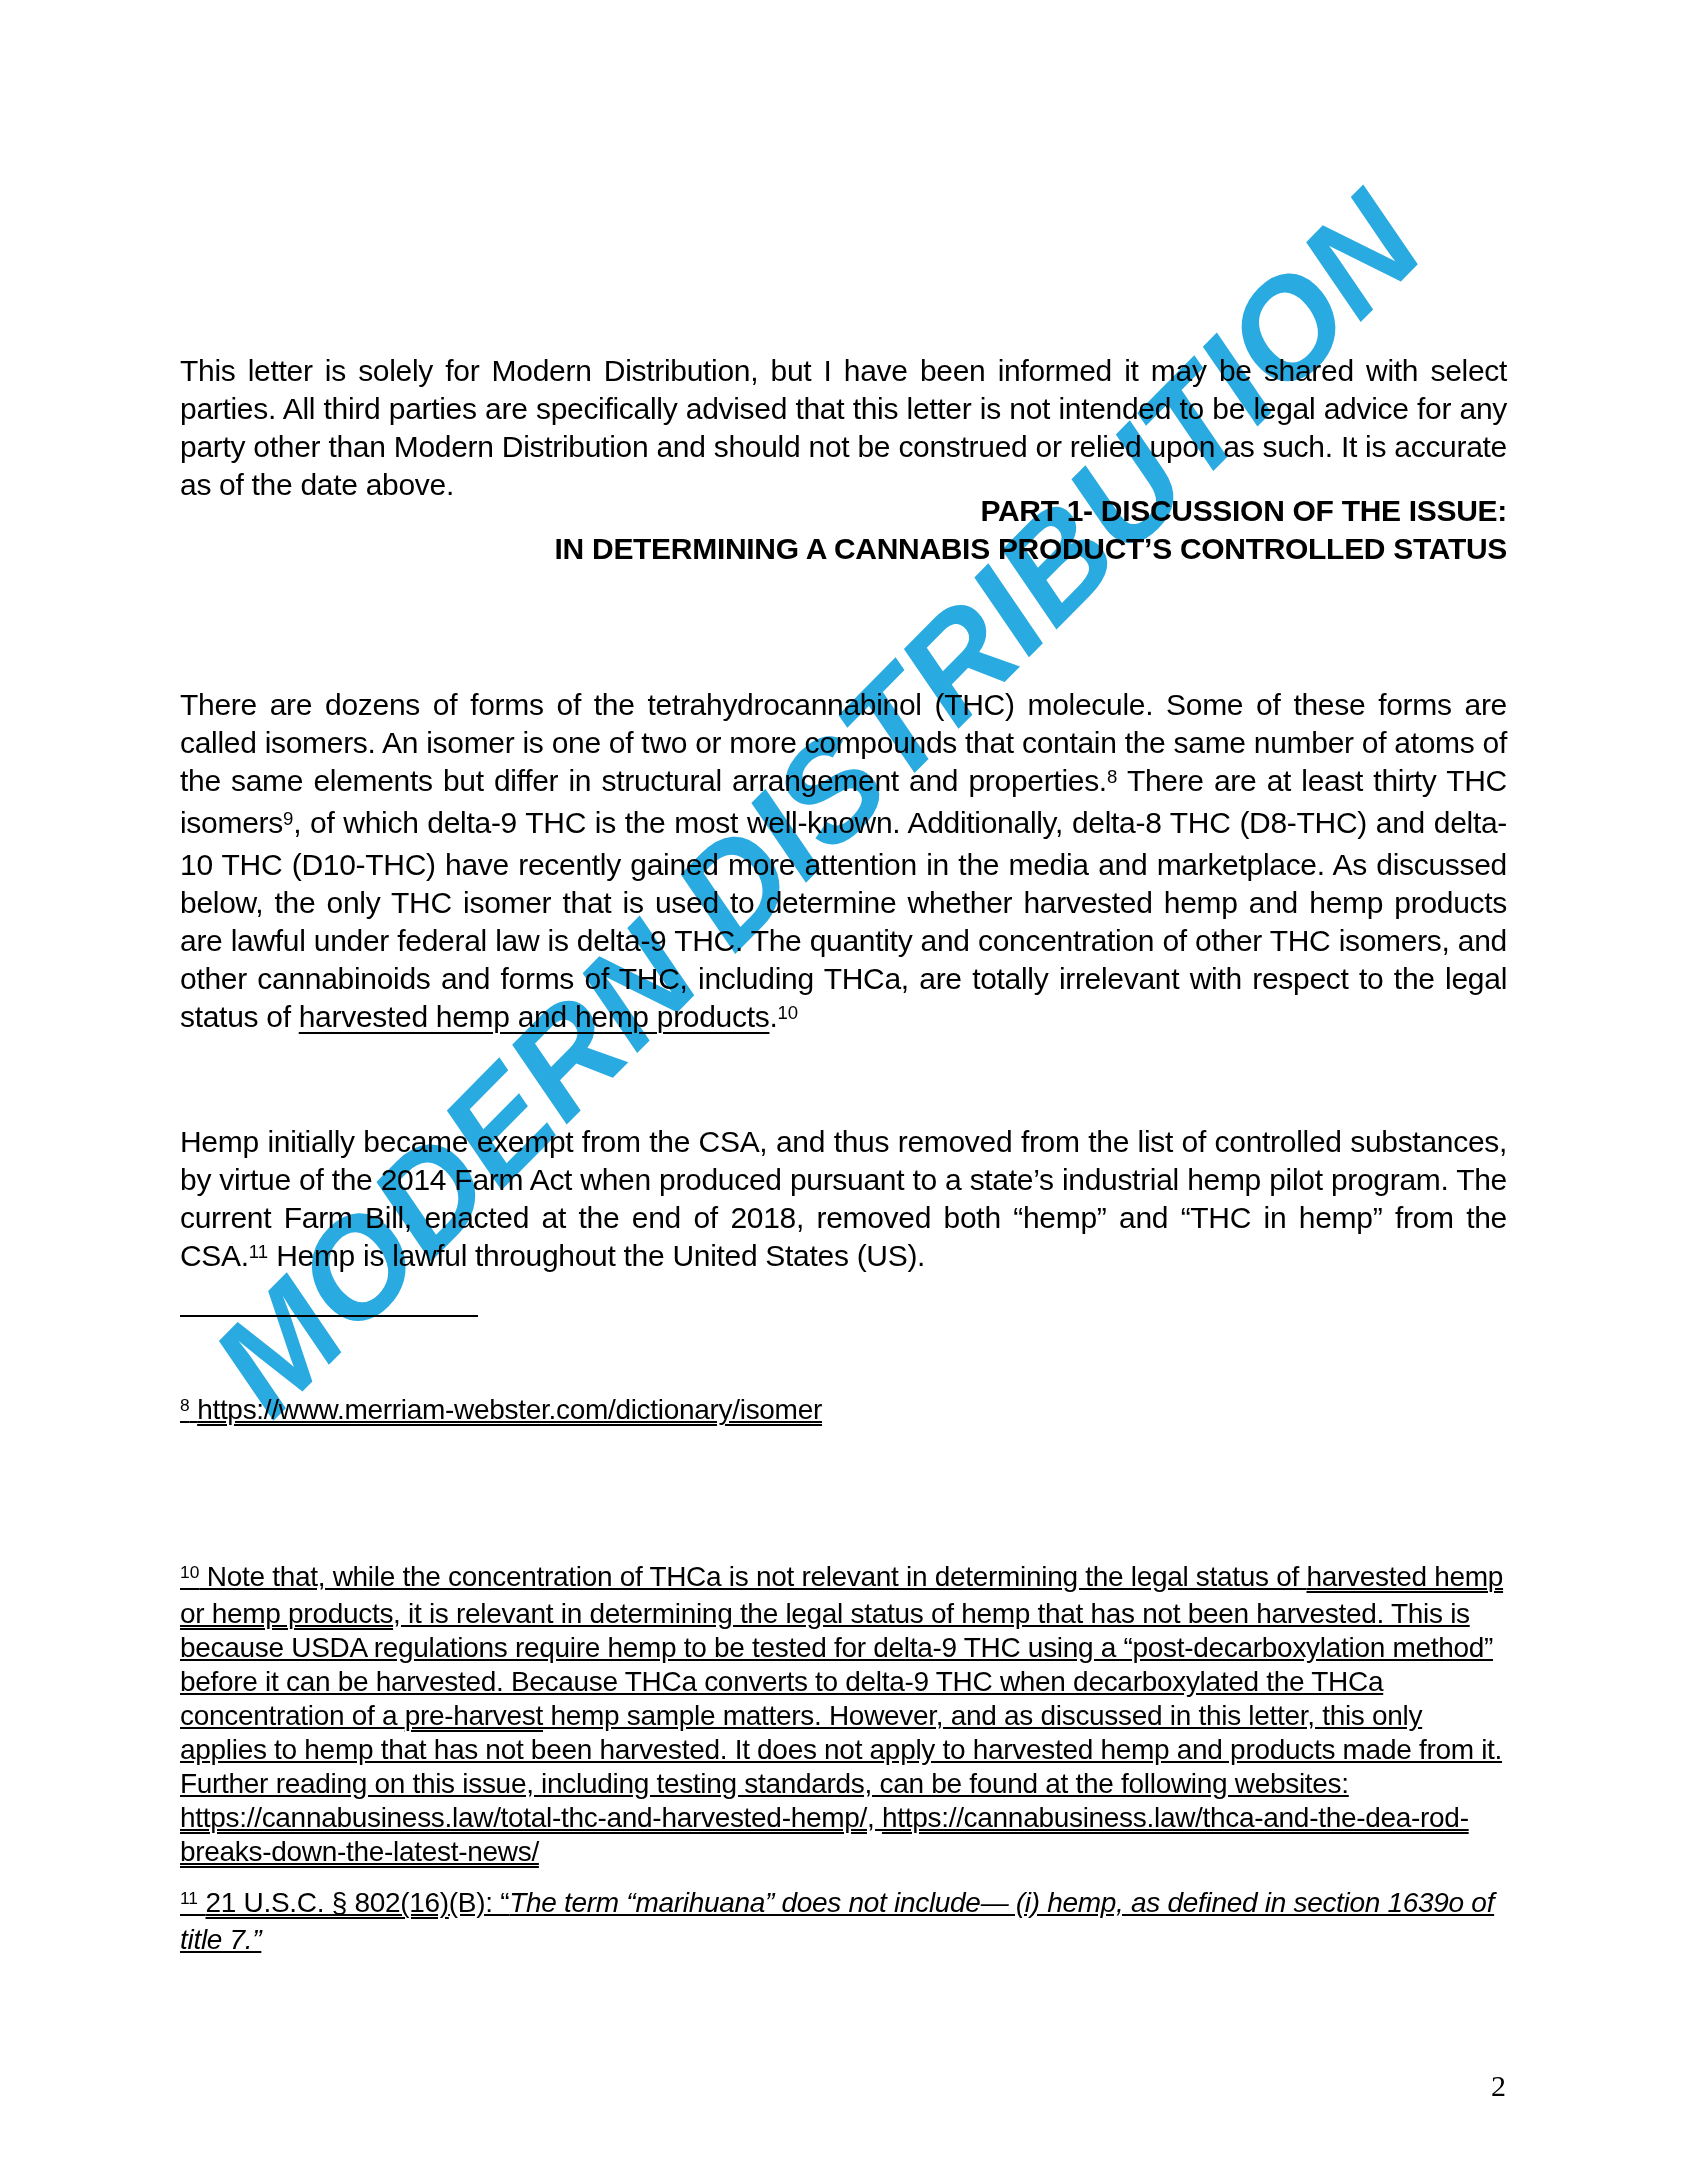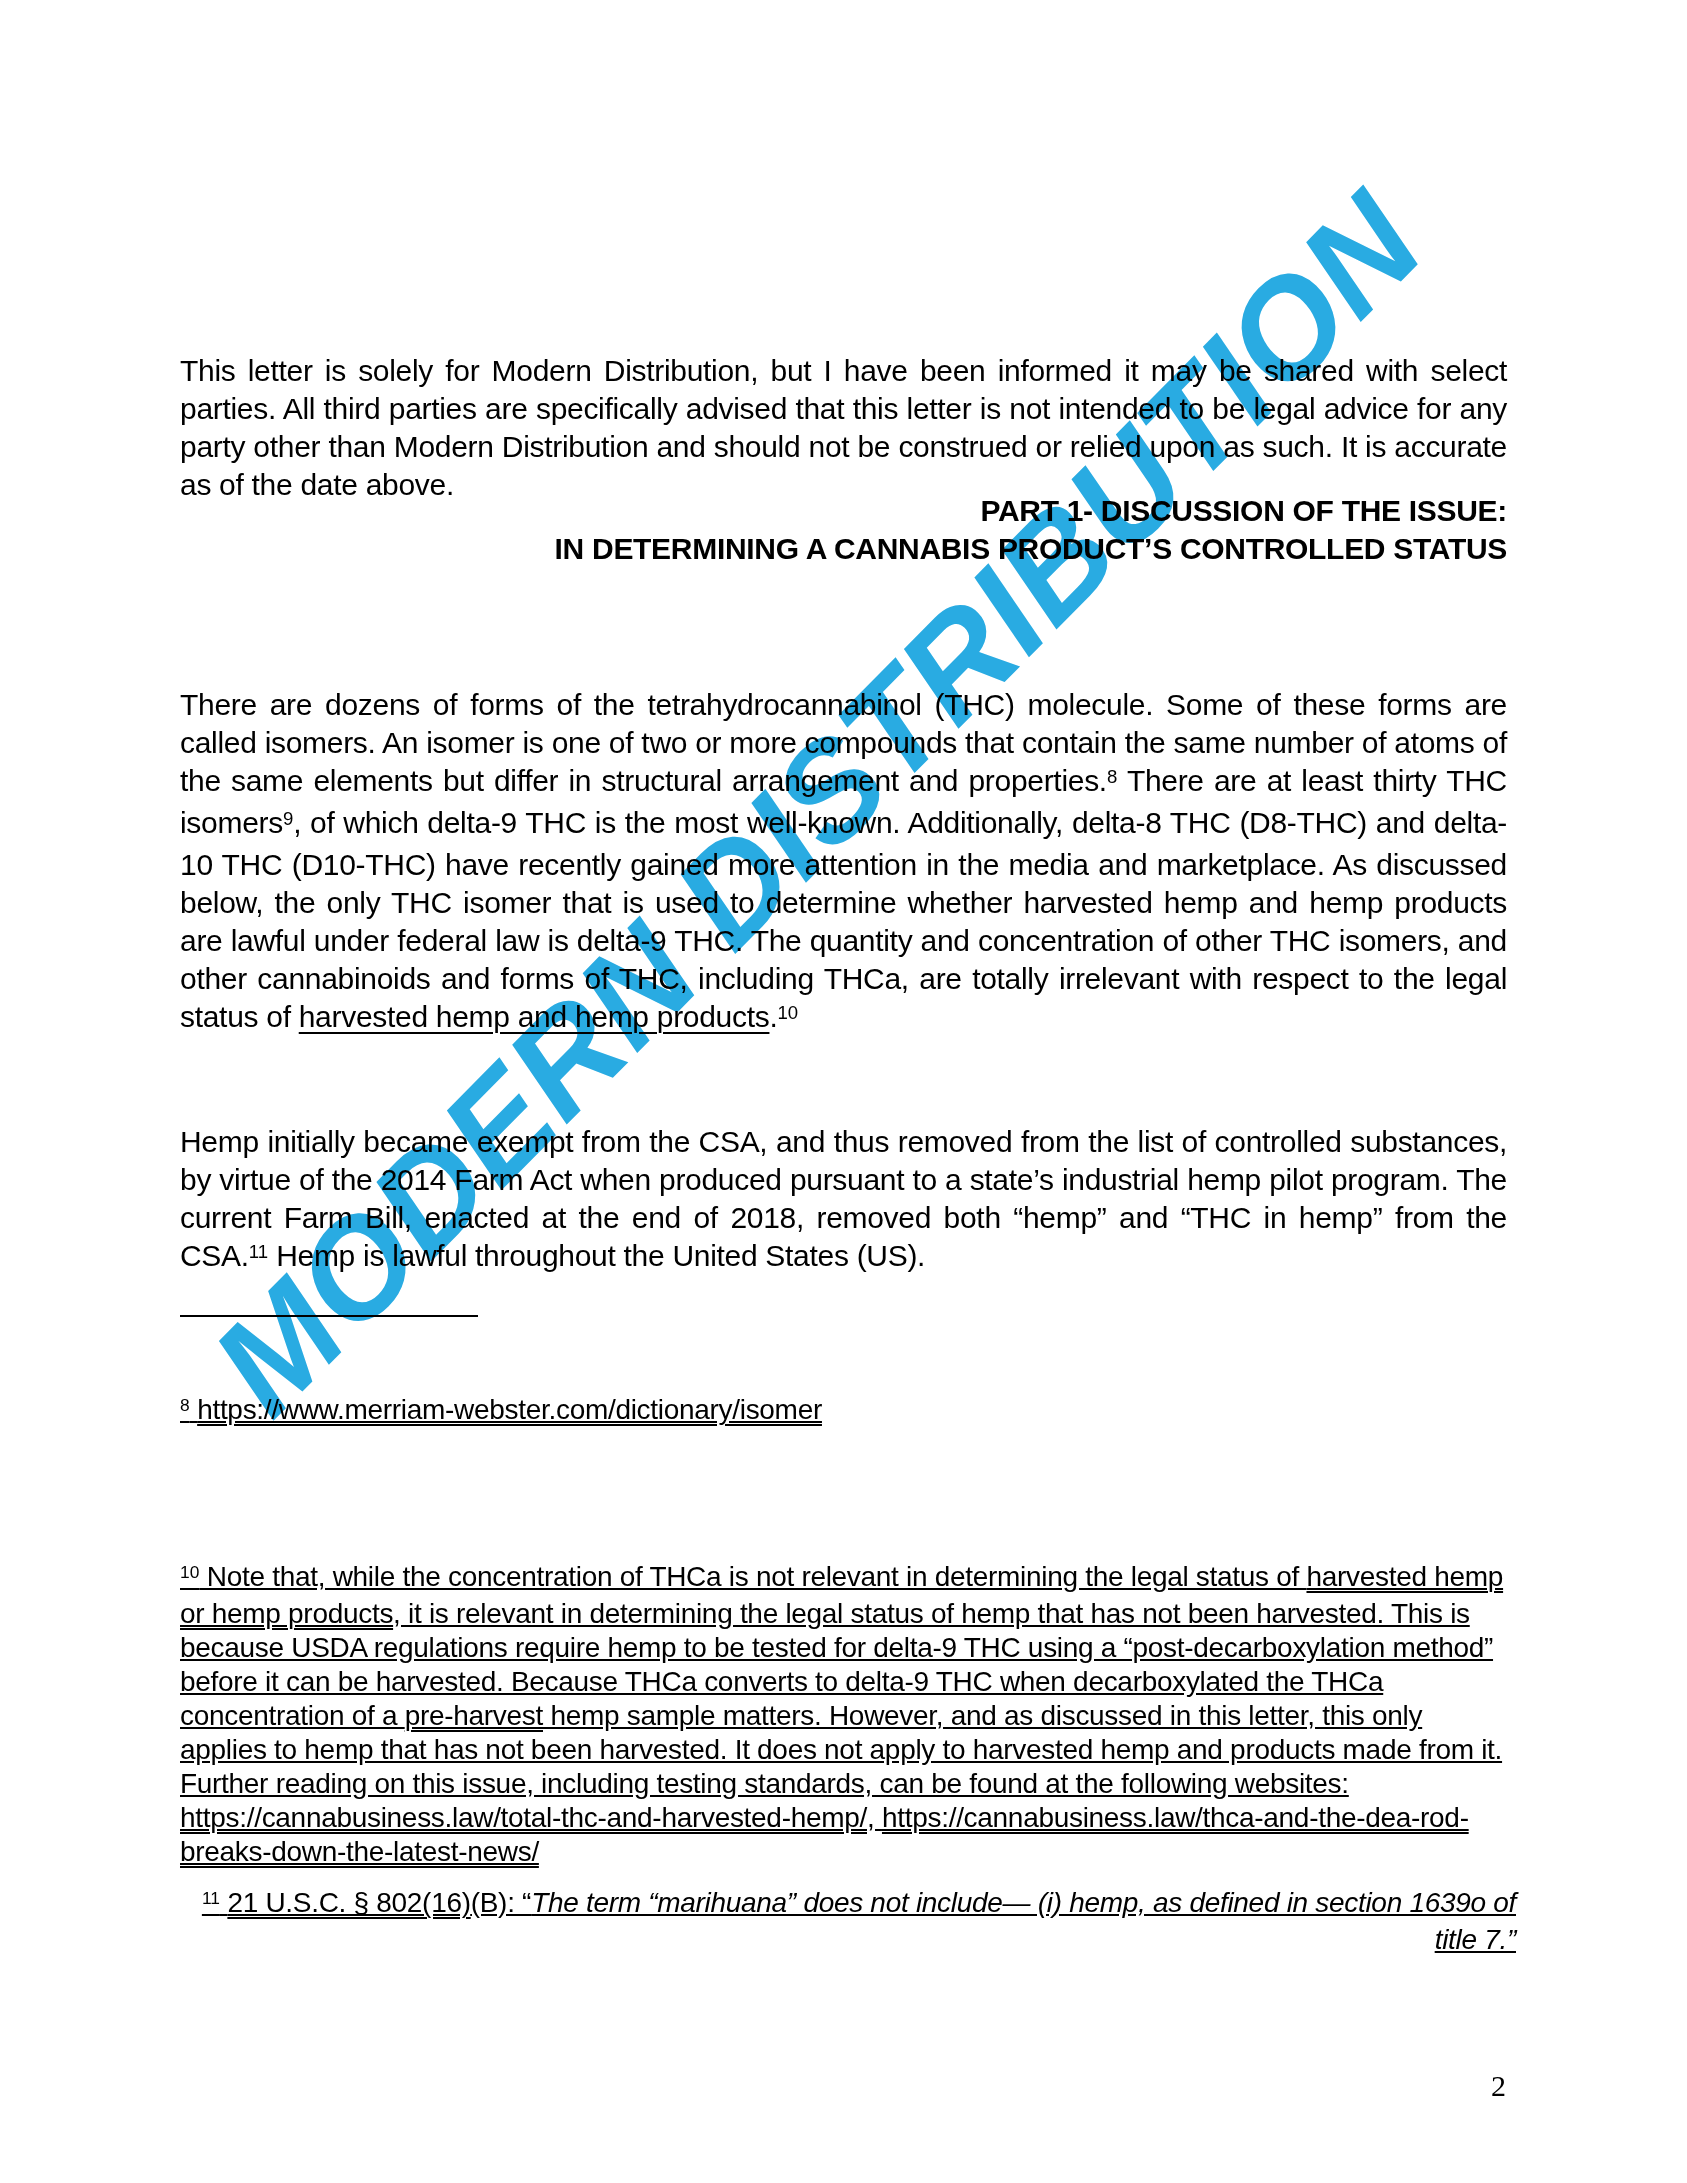--- a/index.html
+++ b/index.html
@@ -88,18 +88,18 @@
 
   <div class="block body-text justify" style="left:180px; top:1077px; width:1327px;"><span>Hemp initially became exempt from the CSA, and thus removed from the list of controlled substances, by virtue of the 2014 Farm Act when produced pursuant to a state’s industrial hemp pilot program. The current Farm Bill, enacted at the end of 2018, removed both “hemp” and “THC in hemp” from the CSA.</span><span class="sup">11</span><span> Hemp is lawful throughout the United States (US).</span></div>
 
   <div class="block sep" style="left:180px; top:1315px;"></div>
 
   <div class="block fn" style="left:180px; top:1393px; width:1336px;"><span class="sup">8</span><span> </span><span class="u">https://www.merriam-webster.com/dictionary/isomer</span></div>
 
 
   <div class="block fn" style="left:180px; top:1560px; width:1336px;"><span class="sup">10</span><span> Note that, while the concentration of THCa is not relevant in determining the legal status of </span><span class="u">harvested hemp or hemp products</span><span>, it is relevant in determining the legal status of hemp that has not been harvested. This is because USDA regulations require hemp to be tested for delta-9 THC using a “post-decarboxylation method” before it can be harvested. Because THCa converts to delta-9 THC when decarboxylated the THCa concentration of a </span><span class="u">pre-harvest</span><span> hemp sample matters. However, and as discussed in this letter, this only applies to hemp that has not been harvested. It does not apply to harvested hemp and products made from it. Further reading on this issue, including testing standards, can be found at the following websites: </span><span class="u">https://cannabusiness.law/total-thc-and-harvested-hemp/</span><span>, </span><span class="u">https://cannabusiness.law/thca-and-the-dea-rod-breaks-down-the-latest-news/</span></div>
 
-  <div class="block fn" style="left:180px; top:1886px; width:1336px;text-align:right;"><span class="sup">11</span><span> </span><span class="u">21 U.S.C. § 802(16)</span><span>(B): “</span><span class="i">The term “marihuana” does not include— (i) hemp, as defined in section 1639o of title 7.”</span></div>
+  <div class="block fn" style="left:180px; top:1886px; width:1336px;"><span class="sup">11</span><span> </span><span class="u">21 U.S.C. § 802(16)</span><span>(B): “</span><span class="i">The term “marihuana” does not include— (i) hemp, as defined in section 1639o of title 7.”</span></div>
 
   <div class="block pagenum" style="left:1387px; top:2069px;">2</div>
 
 </div>
 
 
 </body></html>

